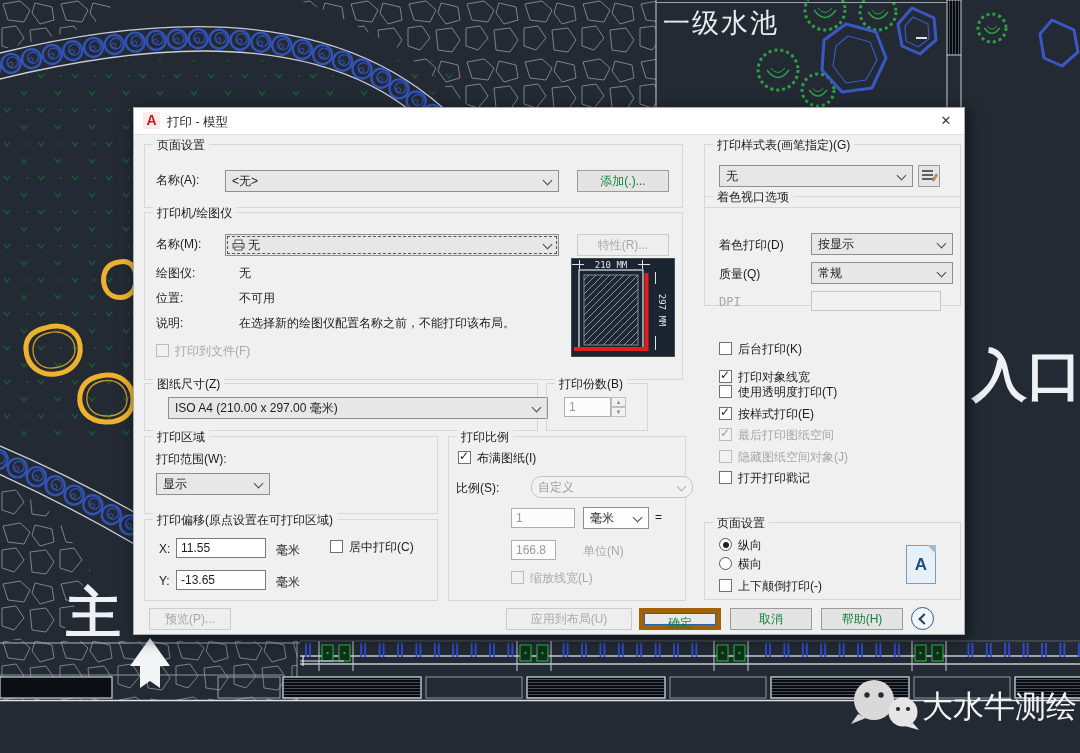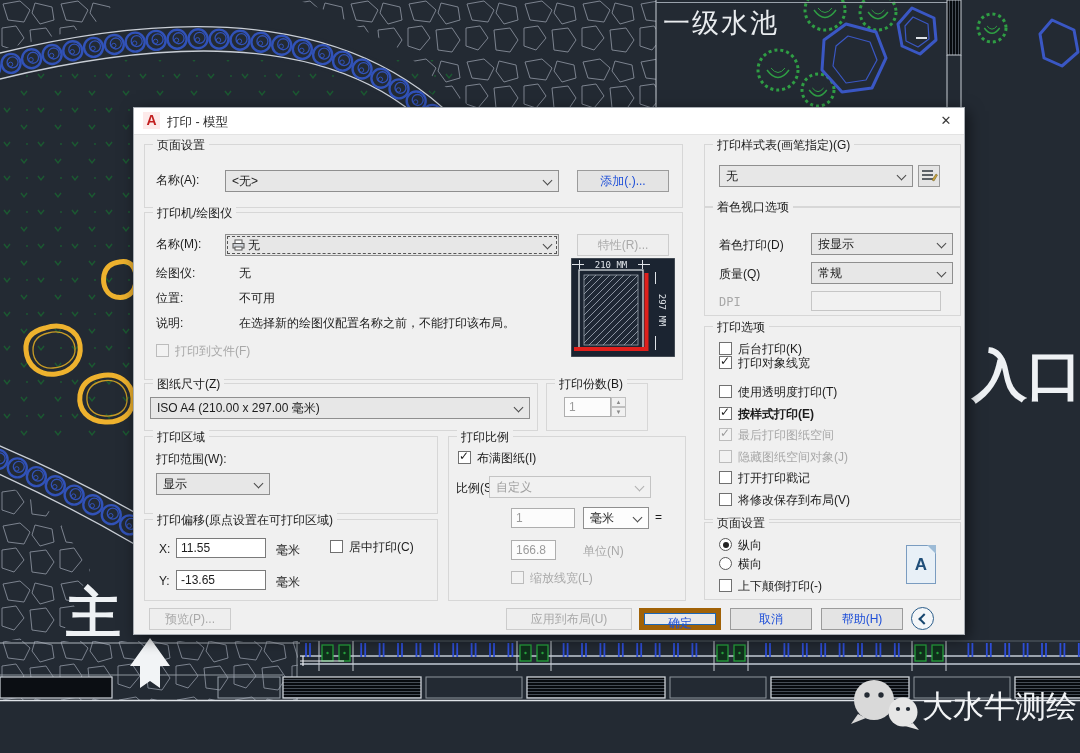--- a/index.html
+++ b/index.html
@@ -26,21 +26,21 @@
   .combo.disabled{background:#f1f1f1;color:#a0a0a0;border-color:#c4c4c4;}
   .combo.focusdash{outline:1px dashed #555;outline-offset:-3px;}
   .chev{position:absolute;right:7px;top:6px;width:6px;height:6px;border-right:1.6px solid #4a4a4a;
         border-bottom:1.6px solid #4a4a4a;transform:rotate(45deg);}
   .disabled .chev{border-color:#b0b0b0;}
   .tb{position:absolute;background:#fff;border:1px solid #7a7a7a;height:20px;font-size:12px;
       padding:0 4px;color:#1c1c1c;font-family:inherit;box-sizing:border-box;}
   .tb.dim{color:#9b9b9b;border-color:#aeaeae;background:#fcfcfc;}
   .tb.disabled{background:#f1f1f1;border-color:#c6c6c6;}
   .btn{position:absolute;background:#e4e4e4;border:1px solid #9b9b9b;height:22px;line-height:20px;
-       text-align:center;color:#1d4ed8;box-sizing:border-box;cursor:pointer;white-space:nowrap;}
+       text-align:center;color:#15803d;box-sizing:border-box;cursor:pointer;white-space:nowrap;}
   .btn.disabled{color:#a9a9a9;border-color:#cccccc;background:#eeeeee;cursor:default;}
   .btn.default{border:5px solid #a16207;box-shadow:inset 0 0 0 1px #1a66b8;background:#e9e9e9;}
   .cb{position:absolute;width:13px;height:13px;background:#fff;border:1px solid #707070;box-sizing:border-box;}
   .cb.checked::after{content:"✓";position:absolute;left:0px;top:-3px;font-size:12px;color:#1c1c1c;}
   .cb.disabled{border-color:#bcbcbc;background:#f2f2f2;}
   .cb.disabled.checked::after{color:#9a9a9a;}
   .radio{position:absolute;width:13px;height:13px;border:1px solid #5a5a5a;border-radius:50%;background:#fff;box-sizing:border-box;}
   .radio.selected::after{content:"";position:absolute;left:2.5px;top:2.5px;width:6px;height:6px;border-radius:50%;background:#222;}
   .optrow{position:absolute;left:0;width:100%;height:16px;}
   .spin{position:absolute;width:15px;height:10px;background:#f1f1f1;border:1px solid #c0c0c0;box-sizing:border-box;
@@ -456,21 +456,21 @@
       <line x1="84.5" y1="14" x2="84.5" y2="26"></line>
           <line x1="84.5" y1="78" x2="84.5" y2="92"></line>
     </g>
     <text x="40" y="10" text-anchor="middle" font-size="9" fill="#dfe3e8" font-family="DejaVu Sans Mono, monospace">210 MM</text>
     <text transform="translate(88,52) rotate(90)" text-anchor="middle" font-size="9" fill="#dfe3e8" font-family="DejaVu Sans Mono, monospace">297 MM</text>
   </svg>
 
   <div class="grp" style="left:10px;top:275px;width:392px;height:46px;">
     <span class="legend">图纸尺寸(Z)</span>
   </div>
-  <div class="combo" style="left:16px;top:289px;width:354px;">
+  <div class="combo" style="left:34px;top:289px;width:354px;">
     <span>ISO A4 (210.00 x 297.00 毫米)</span>
     <span class="chev"></span>
   </div>
 
   <div class="grp" style="left:412px;top:275px;width:100px;height:46px;">
     <span class="legend">打印份数(B)</span>
   </div>
   <input class="tb dim" style="left: 430px; top: 289px; width: 47px;" readonly="" value="1">
   <div class="spin" style="left:477px;top:289px;">▲</div>
   <div class="spin" style="left:477px;top:299px;">▼</div>
@@ -495,21 +495,21 @@
   <span class="lab" style="left:25px;top:466px;">Y:</span>
   <input class="tb" style="left: 42px; top: 462px; width: 90px;" readonly="" value="-13.65">
   <span class="lab" style="left:142px;top:466px;">毫米</span>
 
   <div class="grp" style="left:314px;top:328px;width:236px;height:163px;">
     <span class="legend">打印比例</span>
   </div>
   <span class="cb checked" style="left:324px;top:343px;"></span>
   <span class="lab" style="left:343px;top:342px;">布满图纸(I)</span>
   <span class="lab" style="left:322px;top:372px;">比例(S):</span>
-  <div class="combo disabled" style="left:355px;top:368px;width:136px;">
+  <div class="combo disabled" style="left:397px;top:368px;width:136px;border-radius:10px;">
     <span>自定义</span>
     <span class="chev"></span>
   </div>
   <input class="tb dim" style="left: 377px; top: 400px; width: 64px;" readonly="" value="1">
   <div class="combo white" style="left:449px;top:399px;width:40px;">
     <span>毫米</span>
     <span class="chev"></span>
   </div>
   <span class="lab" style="left:521px;top:402px;">=</span>
   <input class="tb dim" style="left: 377px; top: 432px; width: 45px;" readonly="" value="166.8">
@@ -526,72 +526,65 @@
   </div>
   <div class="icbtn" style="left:784px;top:57px;">
     <svg width="20" height="20">
       <rect x="3" y="4" width="11" height="2" fill="#5a6066"></rect>
       <rect x="3" y="8" width="11" height="2" fill="#5a6066"></rect>
       <rect x="3" y="12" width="11" height="2" fill="#5a6066"></rect>
       <path d="M13,14 L17,8 L18.5,9 L15,15 Z" fill="#caa23a" stroke="#6a5a20" stroke-width="0.5"></path>
     </svg>
   </div>
 
-  <div class="grp" style="left:570px;top:98px;width:255px;height:108px;">
+  <div class="grp" style="left:570px;top:88px;width:255px;height:108px;">
     <span class="legend">着色视口选项</span>
   </div>
   <span class="lab" style="left:585px;top:129px;">着色打印(D)</span>
   <div class="combo" style="left:677px;top:125px;width:116px;">
     <span>按显示</span>
     <span class="chev"></span>
   </div>
   <span class="lab" style="left:585px;top:158px;">质量(Q)</span>
   <div class="combo" style="left:677px;top:154px;width:116px;">
     <span>常规</span>
     <span class="chev"></span>
   </div>
   <span class="lab dim" style="left:585px;top:187px;font-family:'DejaVu Sans Mono',monospace;">DPI</span>
   <input class="tb disabled" style="left: 677px; top: 183px; width: 130px;" readonly="" value="">
 
-  <div class="grp" style="left:570px;top:218px;width:255px;height:192px;">
-    <span class="legend">打印选项</span>
-  </div>
   <div id="plot-options-list" style="position:absolute;left:0;top:0;width:100%;height:100%;pointer-events:none;">
         <div class="optrow" style="top: 234px;">
           <span class="cb" style="left: 585px; top: 0px; pointer-events: auto;"></span>
           <span class="lab" style="left: 604px; top: -1px;">后台打印(K)</span>
         </div>
-        <div class="optrow" style="top: 248px; padding-left: 20px;">
+        <div class="optrow" style="top: 262px; padding-left: 20px;">
           <span class="cb checked" style="left: 585px; top: 0px; pointer-events: auto;"></span>
           <span class="lab" style="left: 604px; top: -1px;">打印对象线宽</span>
         </div>
         <div class="optrow" style="top: 277px;">
           <span class="cb" style="left: 585px; top: 0px; pointer-events: auto;"></span>
           <span class="lab" style="left: 604px; top: -1px;">使用透明度打印(T)</span>
         </div>
-        <div class="optrow" style="top: 298.5px; font-weight: bold;">
+        <div class="optrow" style="top: 298.5px;">
           <span class="cb checked" style="left: 585px; top: 0px; pointer-events: auto;"></span>
           <span class="lab" style="left: 604px; top: -1px;">按样式打印(E)</span>
         </div>
         <div class="optrow" style="top: 320px;">
           <span class="cb checked disabled" style="left: 585px; top: 0px; pointer-events: auto;"></span>
           <span class="lab dim" style="left: 604px; top: -1px;">最后打印图纸空间</span>
         </div>
         <div class="optrow" style="top: 363px;">
           <span class="cb" style="left: 585px; top: 0px; pointer-events: auto;"></span>
           <span class="lab" style="left: 604px; top: -1px;">打开打印戳记</span>
         </div>
         <div class="optrow" style="top: 341.5px;">
           <span class="cb disabled" style="left: 585px; top: 0px; pointer-events: auto;"></span>
           <span class="lab dim" style="left: 604px; top: -1px;">隐藏图纸空间对象(J)</span>
         </div>
-        <div class="optrow" style="top: 384.5px;">
-          <span class="cb" style="left: 585px; top: 0px; pointer-events: auto;"></span>
-          <span class="lab" style="left: 604px; top: -1px;">将修改保存到布局(V)</span>
-        </div>
       </div>
 
   <div class="grp" style="left:570px;top:414px;width:255px;height:76px;">
     <span class="legend">页面设置</span>
   </div>
   <span class="radio selected" style="left:585px;top:430px;"></span>
   <span class="lab" style="left:604px;top:429px;">纵向</span>
   <span class="radio" style="left:585px;top:449px;"></span>
   <span class="lab" style="left:604px;top:448px;">横向</span>
   <span class="cb" style="left:585px;top:471px;"></span>

